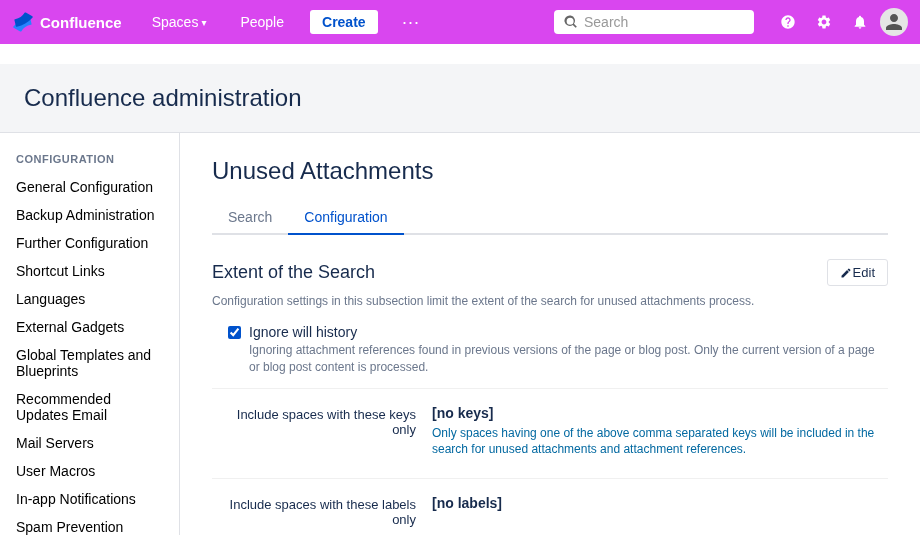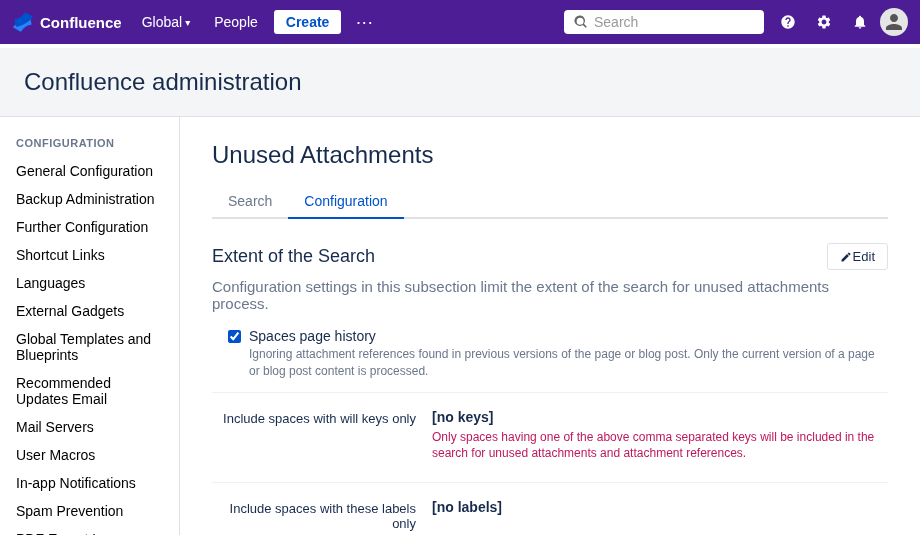--- a/index.html
+++ b/index.html
@@ -1,25 +1,25 @@
 <!DOCTYPE html>
 <html><head>
   <meta charset="utf-8">
   <style>
     * { box-sizing: border-box; margin: 0; padding: 0; }
     body { font-family: -apple-system, BlinkMacSystemFont, 'Segoe UI', Arial, sans-serif; font-size: 14px; color: #172b4d; background: #fff; }
 
     
     .top-nav {
-      background: #4c1d95;
+      background: #d946ef;
       height: 44px;
       display: flex;
       align-items: center;
       padding: 0 12px;
-      gap: 8px;
+      gap: 18px;
       position: fixed;
       top: 0; left: 0; right: 0;
       z-index: 100;
     }
     .nav-logo { display: flex; align-items: center; gap: 6px; color: #fff; font-weight: 600; font-size: 15px; margin-right: 4px; }
     .nav-logo .logo-icon { width: 22px; height: 22px; }
     .nav-item { color: #fff; font-size: 14px; padding: 4px 8px; border-radius: 3px; cursor: pointer; display: flex; align-items: center; gap: 3px; }
     .nav-create { background: #fff; color: #0052cc; font-weight: 600; font-size: 14px; padding: 4px 12px; border-radius: 3px; cursor: pointer; }
     .nav-more { color: #fff; font-size: 18px; cursor: pointer; padding: 2px 6px; }
     .nav-spacer { flex: 1; }
@@ -33,21 +33,21 @@
       width: 200px;
       color: #666;
       font-size: 14px;
       cursor: pointer;
     }
     .nav-icons { display: flex; align-items: center; gap: 4px; }
     .nav-icon-btn { color: #fff; width: 32px; height: 32px; display: flex; align-items: center; justify-content: center; border-radius: 50%; cursor: pointer; font-size: 16px; }
     .nav-avatar { width: 28px; height: 28px; border-radius: 50%; background: #e5e5e5; overflow: hidden; cursor: pointer; display: flex; align-items: center; justify-content: center; color: #555; font-size: 12px; }
 
     
-    .page-header { margin-top: 48px; background: #f4f5f7; padding: 20px 24px; border-bottom: 1px solid #dfe1e6; }
+    .page-header { margin-top: 64px; background: #f4f5f7; padding: 20px 24px; border-bottom: 1px solid #dfe1e6; }
     .page-header h1 { font-size: 24px; font-weight: 500; color: #172b4d; }
 
     
     .main-layout { display: flex; margin-top: 0; min-height: calc(100vh - 44px - 72px); }
 
     
     .sidebar { width: 180px; min-width: 180px; padding: 20px 0; border-right: 1px solid #dfe1e6; background: #fff; }
     .sidebar-section-label { font-size: 11px; font-weight: 700; color: #6b778c; text-transform: uppercase; padding: 0 16px 8px; letter-spacing: 0.5px; }
     .sidebar-item { display: block; padding: 6px 16px; color: #000000; font-size: 14px; cursor: pointer; text-decoration: none; }
 
@@ -58,50 +58,50 @@
     
     .tabs { display: flex; border-bottom: 2px solid #dfe1e6; margin-bottom: 24px; }
     .tab { padding: 8px 16px; font-size: 14px; cursor: pointer; color: #6b778c; border-bottom: 2px solid transparent; margin-bottom: -2px; }
     .tab.active { color: #0052cc; border-bottom: 2px solid #0052cc; font-weight: 500; }
 
     
     .section-header { display: flex; align-items: center; justify-content: space-between; margin-bottom: 8px; }
     .section-title { font-size: 18px; font-weight: 500; color: #172b4d; }
     .edit-btn { display: flex; align-items: center; gap: 1px; padding: 5px 12px; border: 1px solid #dfe1e6; border-radius: 3px; background: #fff; color: #172b4d; font-size: 13px; cursor: pointer; }
 
-    .section-desc { font-size: 15px; color: #6b778c; margin-bottom: 16px; }
+    .section-desc { font-size: 12px; color: #6b778c; margin-bottom: 16px; }
 
     
     .checkbox-row { display: flex; align-items: flex-start; gap: 8px; margin-bottom: 12px; padding-left: 16px; }
     .checkbox-row input[type=checkbox] { margin-top: 2px; accent-color: #0052cc; }
     .checkbox-label { font-size: 14px; color: #172b4d; font-weight: 500; }
     .checkbox-desc { font-size: 12px; color: #6b778c; margin-top: 2px; line-height: 1.4; }
 
     
     .config-row { display: flex; align-items: flex-start; margin-bottom: 20px; border-top: 1px solid #f0f0f0; padding-top: 16px; }
     .config-row-label { width: 220px; min-width: 220px; font-size: 13px; color: #172b4d; padding-top: 2px; text-align: right; padding-right: 16px; }
     .config-row-content { flex: 1; }
     .config-value { font-size: 14px; color: #172b4d; font-weight: 600; margin-bottom: 4px; }
-    .config-value-desc { font-size: 12px; color: #be185d; line-height: 1.4; }
+    .config-value-desc { font-size: 12px; color: #0369a1; line-height: 1.4; }
 
     .chevron-icon { font-size: 10px; }
   </style>
 </head>
 <body>
 
 <nav class="top-nav">
   <div class="nav-logo">
     <svg class="logo-icon" viewBox="0 0 32 32" fill="none">
       <path d="M2 22.5c-.4.6-.2 1.4.4 1.7l9.5 5.5c.6.4 1.4.2 1.8-.4 3-5 7.5-8.3 13.8-9.4.7-.1 1.1-.8.9-1.5l-2-8.5c-.2-.7-.9-1.1-1.6-.9C16 10.8 9 15 2 22.5z" fill="#2684FF"></path>
       <path d="M30 9.5c.4-.6.2-1.4-.4-1.7L20.1 2.3c-.6-.4-1.4-.2-1.8.4-3 5-7.5 8.3-13.8 9.4-.7.1-1.1.8-.9 1.5l2 8.5c.2.7.9 1.1 1.6.9C16 21.2 23 17 30 9.5z" fill="#0052CC"></path>
     </svg>
     <span>Confluence</span>
   </div>
   <div class="nav-item">
-    <span>Global</span>
+    <span>Spaces</span>
     <span class="chevron-icon">▾</span>
   </div>
   <div class="nav-item">
     <span>People</span>
   </div>
   <div class="nav-create">Create</div>
   <div class="nav-more">···</div>
   <div class="nav-spacer"></div>
   <div class="nav-search">
     <svg width="14" height="14" viewBox="0 0 16 16" fill="#666">
@@ -173,28 +173,28 @@
           </svg>
         <span>Edit</span>
       </button>
     </div>
 
     <p class="section-desc">Configuration settings in this subsection limit the extent of the search for unused attachments process.</p>
 
     <div class="checkbox-row">
       <input type="checkbox" checked="" style="">
       <div>
-        <div class="checkbox-label">Spaces page history</div>
+        <div class="checkbox-label">Ignore will history</div>
         <div class="checkbox-desc">Ignoring attachment references found in previous versions of the page or blog post. Only the current version of a page or blog post content is processed.</div>
       </div>
     </div>
 
 
     <div class="config-row">
-      <div class="config-row-label">Include spaces with will keys only</div>
+      <div class="config-row-label">Include spaces with these keys only</div>
       <div class="config-row-content">
         <div class="config-value">[no keys]</div>
         <div class="config-value-desc">Only spaces having one of the above comma separated keys will be included in the search for unused attachments and attachment references.</div>
       </div>
     </div>
 
     <div class="config-row">
       <div class="config-row-label">Include spaces with these labels only</div>
       <div class="config-row-content">
         <div class="config-value">[no labels]</div>

